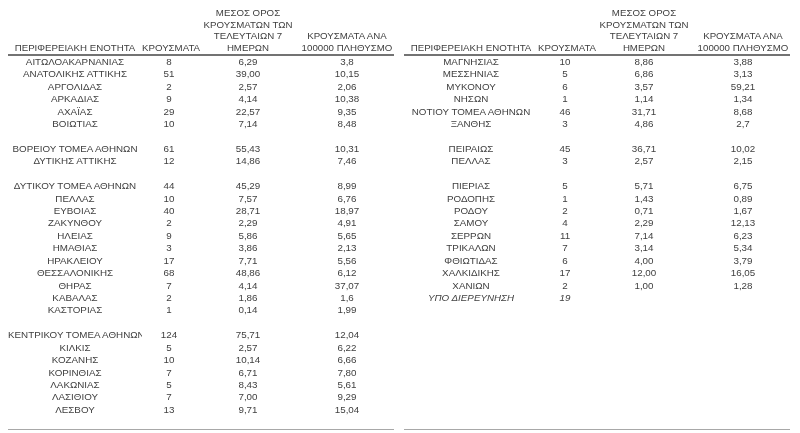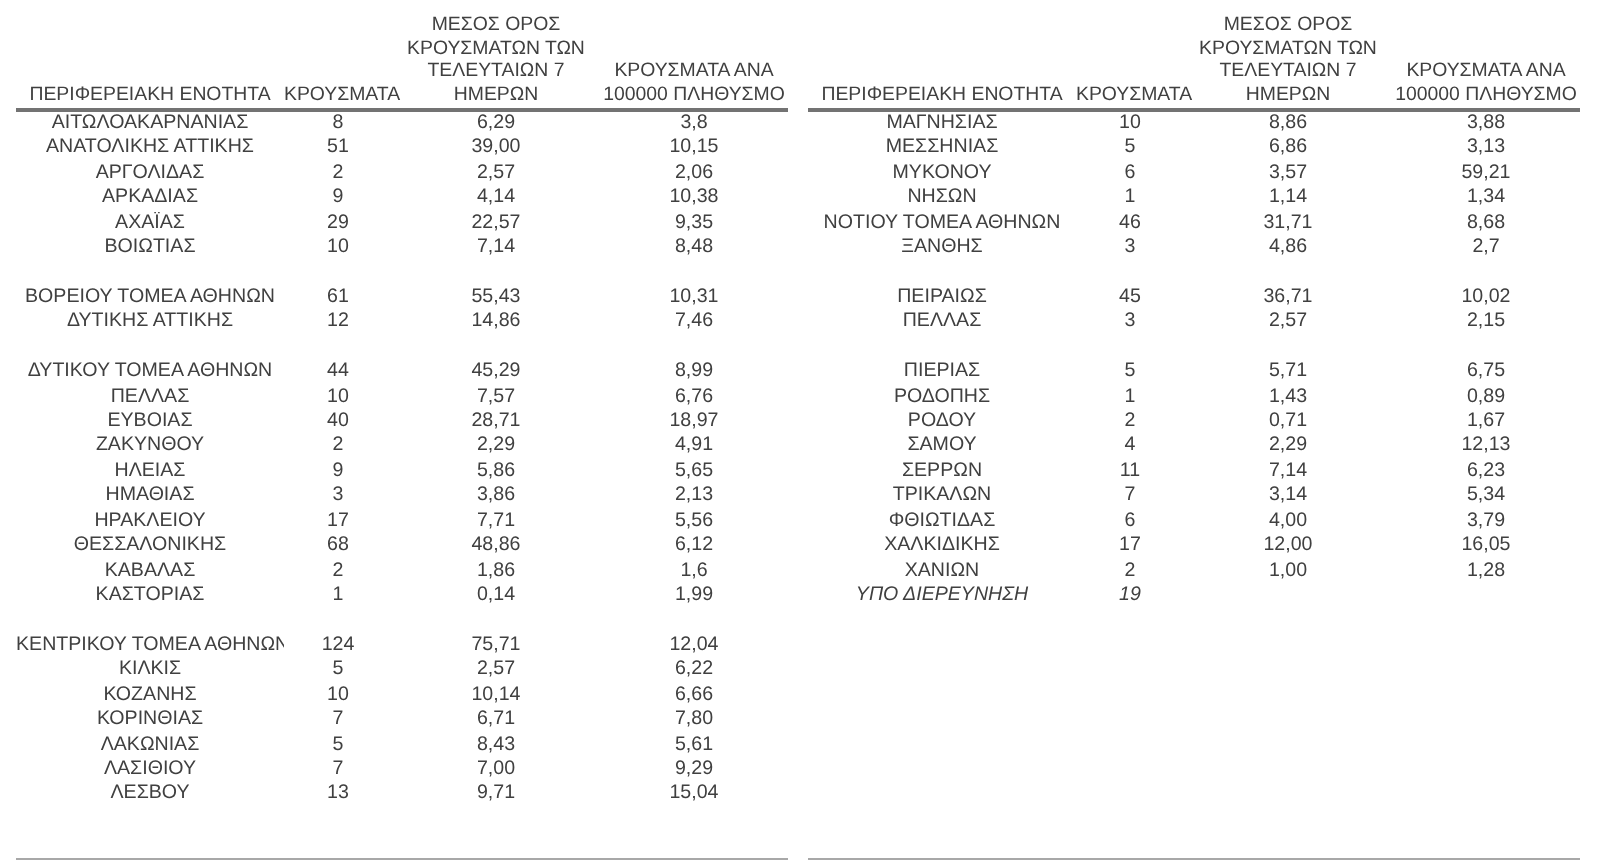--- a/index.html
+++ b/index.html
@@ -208,20 +208,26 @@
               <td>5,56</td>
             </tr>
 
             <tr>
               <td>ΘΕΣΣΑΛΟΝΙΚΗΣ</td>
               <td>68</td>
               <td>48,86</td>
               <td>6,12</td>
             </tr>
 
+            <tr>
+              <td>ΘΗΡΑΣ</td>
+              <td>7</td>
+              <td>4,14</td>
+              <td>37,07</td>
+            </tr>
 
             <tr>
               <td>ΚΑΒΑΛΑΣ</td>
               <td>2</td>
               <td>1,86</td>
               <td>1,6</td>
             </tr>
 
 
             <tr>

